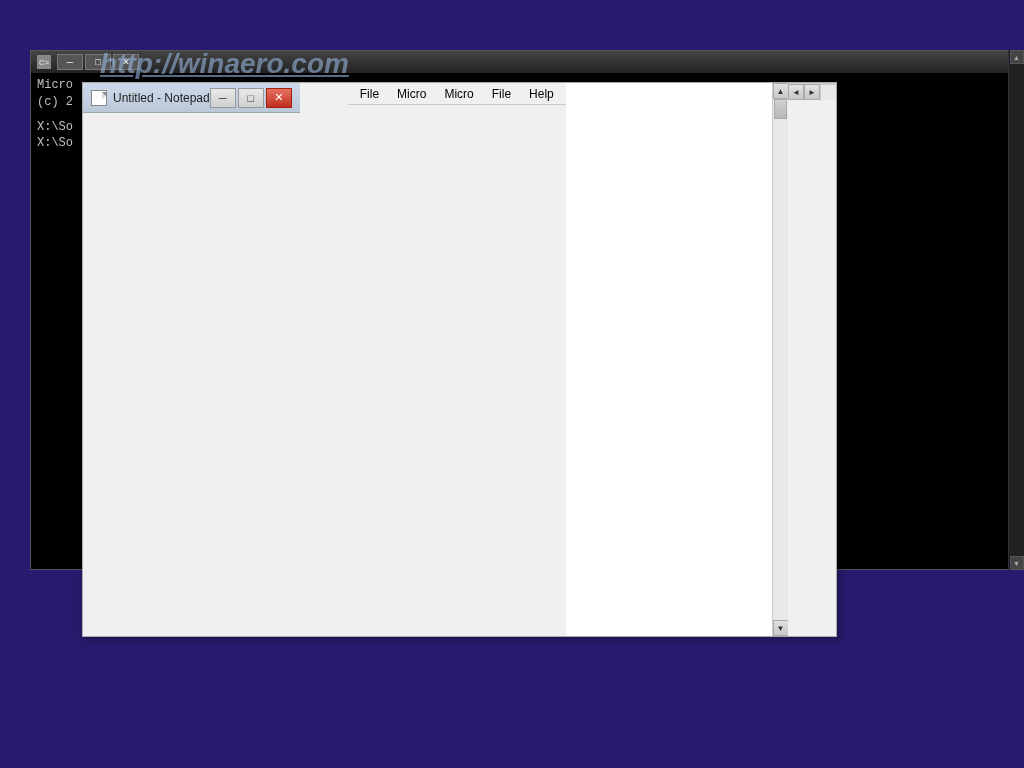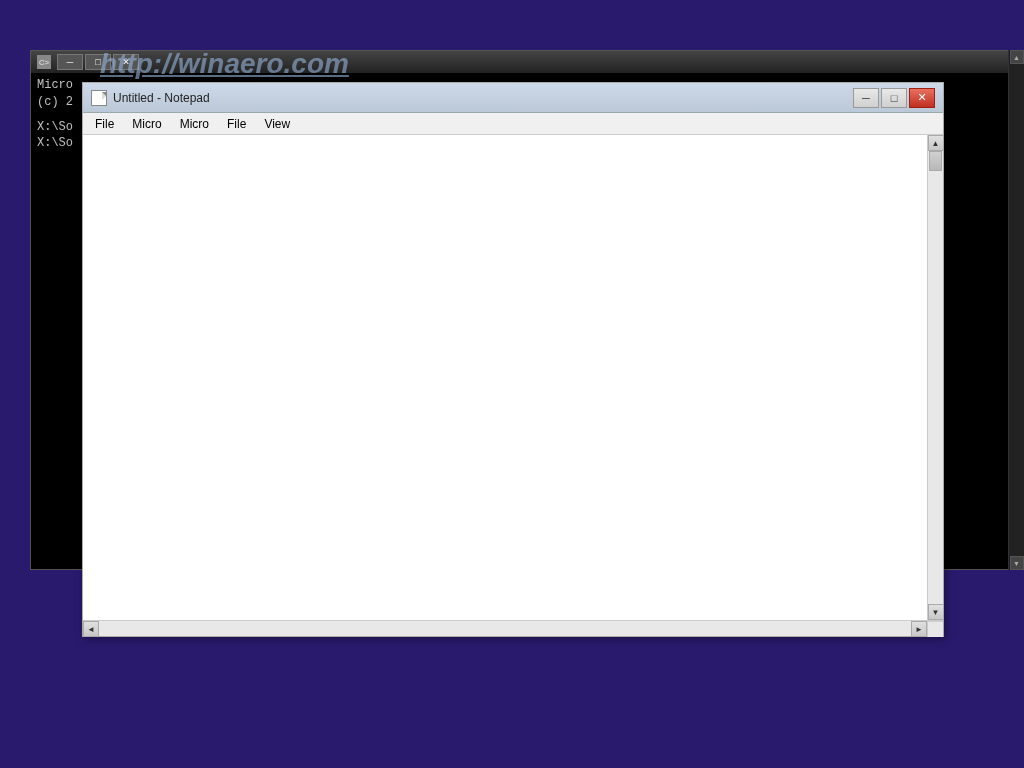--- a/index.html
+++ b/index.html
@@ -89,27 +89,26 @@
       pointer-events: none;
       z-index: 5;
       text-decoration: underline;
     }
 
     
     .notepad-window {
       position: absolute;
       top: 82px;
       left: 82px;
-      width: 862px;
+      width: 755px;
       height: 555px;
       background: #f0f0f0;
       border: 1px solid #aaa;
       box-shadow: 2px 2px 8px rgba(0,0,0,0.4);
       display: flex;
-      flex-direction: column;
     }
 
     .notepad-titlebar {
       height: 30px;
       background: linear-gradient(to bottom, #cdd9e8, #bbc8d8);
       display: flex;
       align-items: center;
       padding: 0 8px;
       border-bottom: 1px solid #9aa;
     }
@@ -172,20 +171,21 @@
     }
 
     .notepad-menubar {
       height: 22px;
       background: #f0f0f0;
       display: flex;
       align-items: center;
       padding: 0 4px;
       border-bottom: 1px solid #ccc;
       gap: 2px;
+      margin-left: 48px;
     }
 
     .menu-item {
       padding: 2px 8px;
       font-size: 12px;
       color: #000;
       cursor: pointer;
       height: 100%;
       display: flex;
       align-items: center;
@@ -362,21 +362,21 @@
       <div class="notepad-btn">□</div>
       <div class="notepad-btn close-btn">✕</div>
     </div>
   </div>
 
   <div class="notepad-menubar">
     <div class="menu-item">File</div>
     <div class="menu-item">Micro</div>
     <div class="menu-item">Micro</div>
     <div class="menu-item">File</div>
-    <div class="menu-item">View</div>
+    <div class="menu-item">Help</div>
   </div>
 
   <div class="notepad-content-area">
     <textarea class="notepad-textarea" style=""></textarea>
 
     <div class="scrollbar-v">
       <div class="scroll-btn">▲</div>
       <div class="scroll-track">
         <div class="scroll-thumb"></div>
       </div>

